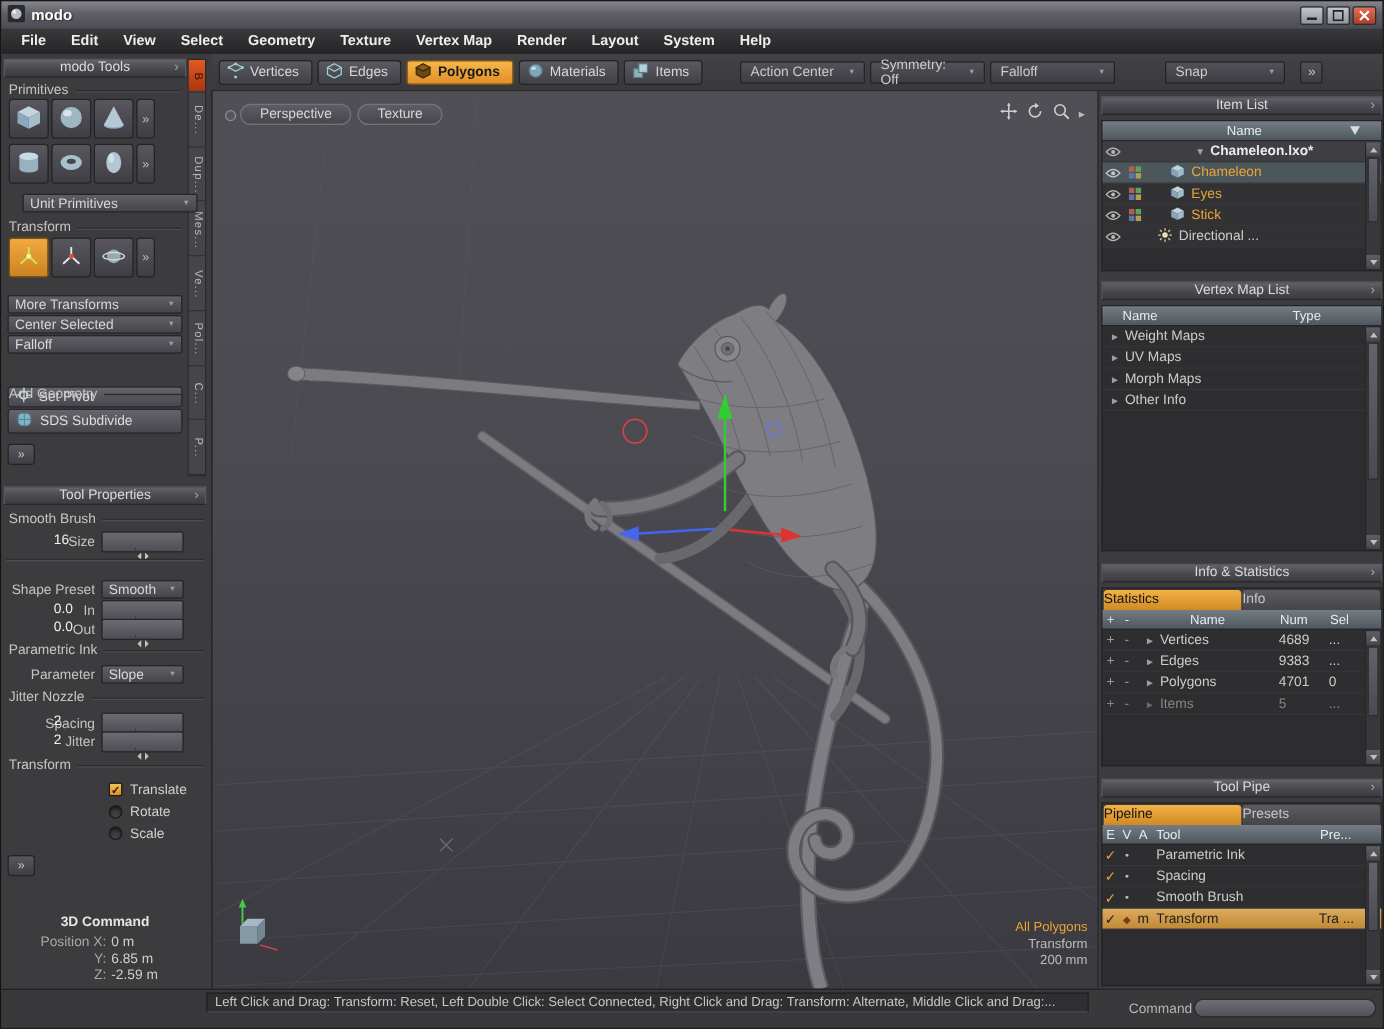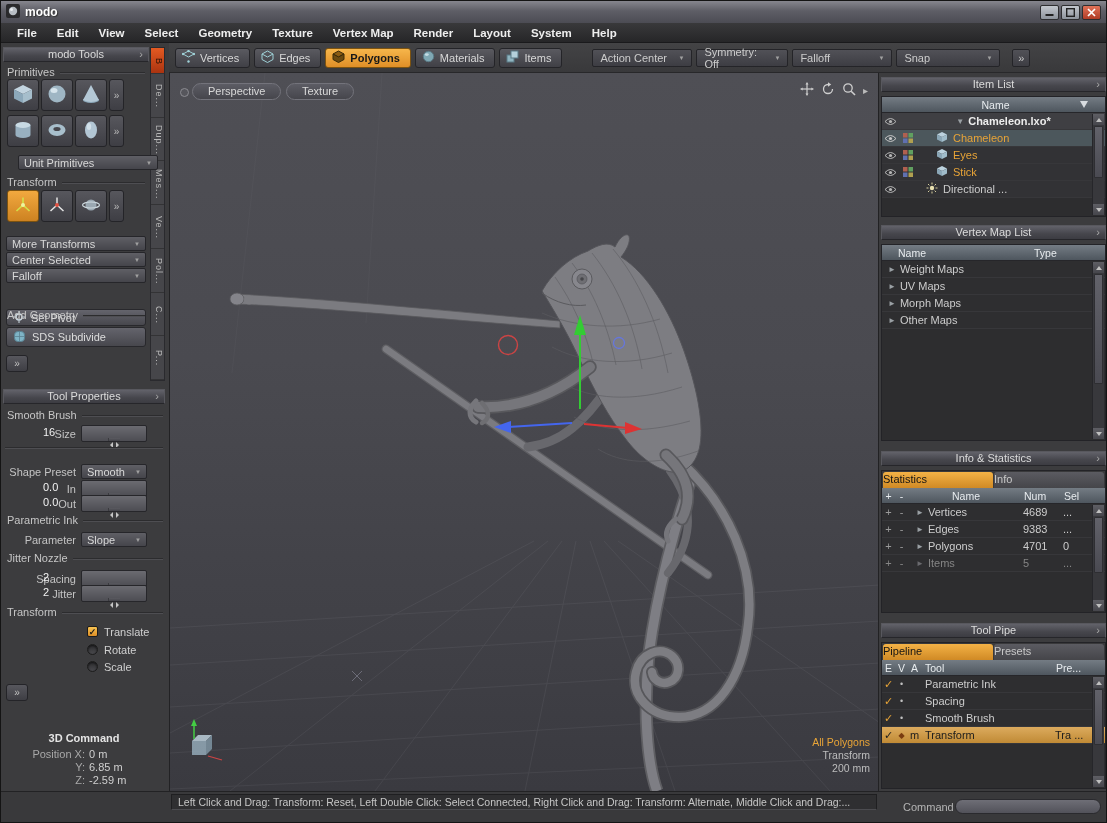--- a/index.html
+++ b/index.html
@@ -119,21 +119,21 @@
   .sb .up { top:0; } .sb .dn { bottom:0; }
   .sb .up::before { content:""; position:absolute; left:3px; top:3.5px; border-left:3px solid transparent;
     border-right:3px solid transparent; border-bottom:4px solid #c0c0c0; }
   .sb .dn::before { content:""; position:absolute; left:3px; bottom:3.5px; border-left:3px solid transparent;
     border-right:3px solid transparent; border-top:4px solid #c0c0c0; }
   .sb .th { position:absolute; left:1px; right:1px; background:linear-gradient(#62626a,#4a4a52);
     border:1px solid #2e2e32; border-radius:1px; }
 
   
   .bottombar { position:absolute; left:0; top:790px; width:100%; height:33px; background:#39393b; border-top:1px solid #222224; }
-  .hintbar { position:absolute; left:170px; top:2px; width:706px; height:16px; background:#2f2f31;
+  .hintbar { position:absolute; left:164px; top:2px; width:706px; height:16px; background:#2f2f31;
     border:1px solid #1f1f21; border-bottom-color:#4c4c50; color:#c6c6c6; font-size:10.5px;
     padding:1px 6px; white-space:nowrap; overflow:hidden; }
   .cmd-label { position:absolute; left:902px; top:9px; color:#b4b4b4; }
   .cmd-input { position:absolute; left:954px; top:7px; width:146px; height:15px; border-radius:8px;
     background:linear-gradient(#6e6e76,#52525a); border:1px solid #2a2a2e; color:#eee;
     padding:0 8px; font-size:11px; outline:none; font-family:"Liberation Sans", sans-serif; }
 </style>
 </head>
 <body>
 
@@ -226,21 +226,21 @@
       <span class="dd-arrow">▼</span>
     </div>
     <div class="tb-dd" style="width:92px;">
       <span class="txt">Symmetry: Off</span>
       <span class="dd-arrow">▼</span>
     </div>
     <div class="tb-dd" style="width:100px;">
       <span class="txt">Falloff</span>
       <span class="dd-arrow">▼</span>
     </div>
-    <div class="tb-dd" style="width:104px;">
+    <div class="tb-dd" style="width:96px;margin-left:36px;">
       <span class="txt">Snap</span>
       <span class="dd-arrow">▼</span>
     </div>
     <div class="tb-more">»</div>
   </div>
 
   <div class="left-col">
 
     <div class="phead abs" style="left:2px; top:4px; width:146px;">
       <span>modo Tools</span>
@@ -796,21 +796,21 @@
         <div class="row" style="background:#2e2e30; padding-left:6px; padding-right:14px;">
           <span class="exp">►</span>
           <span>UV Maps</span>
         </div>
         <div class="row" style="background:#2e2e30; padding-left:6px; padding-right:14px;">
           <span class="exp">►</span>
           <span>Morph Maps</span>
         </div>
         <div class="row" style="background:#2e2e30; padding-left:6px; padding-right:14px;">
           <span class="exp">►</span>
-          <span>Other Maps</span>
+          <span>Other Info</span>
         </div>
         <div class="sb">
           <div class="up"></div>
             <div class="th" style="top:12px; height:110px;"></div>
             <div class="dn"></div>
         </div>
       </div>
     </div>
 
     <div class="rc-panel" style="top:378px; height:162px;">

